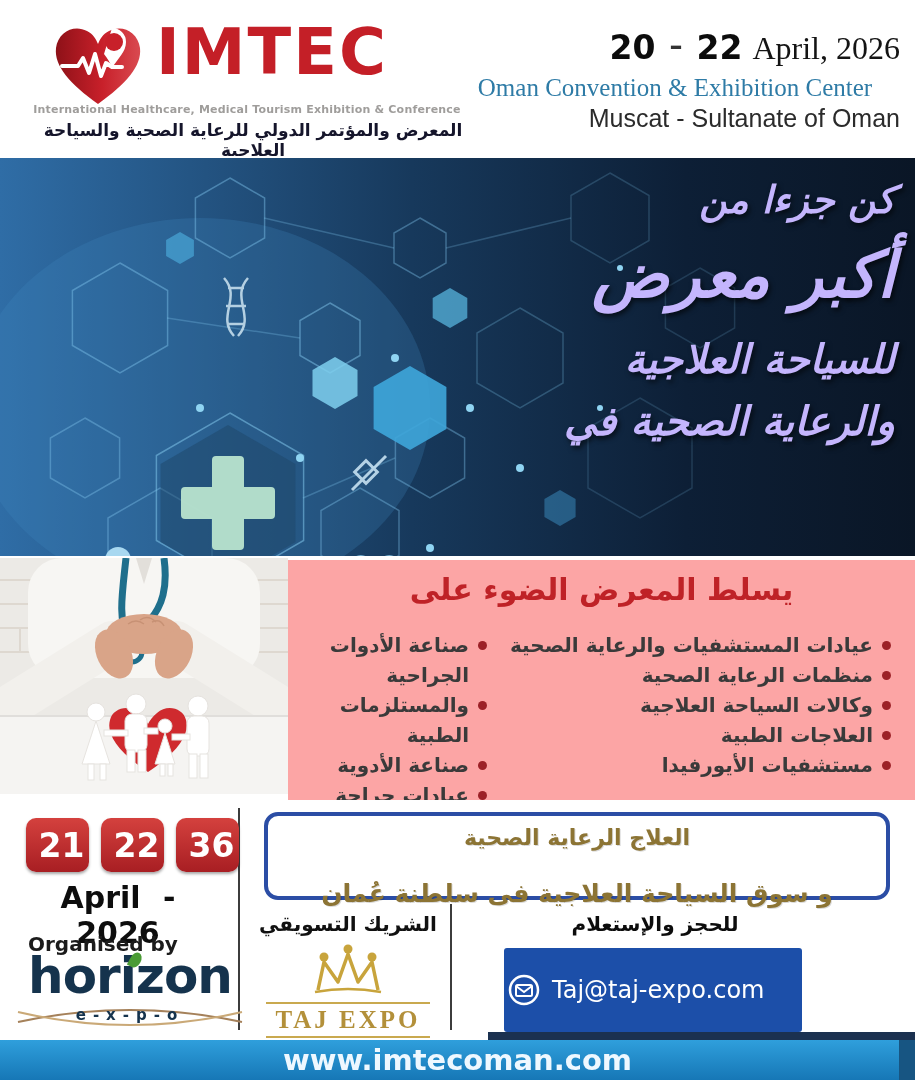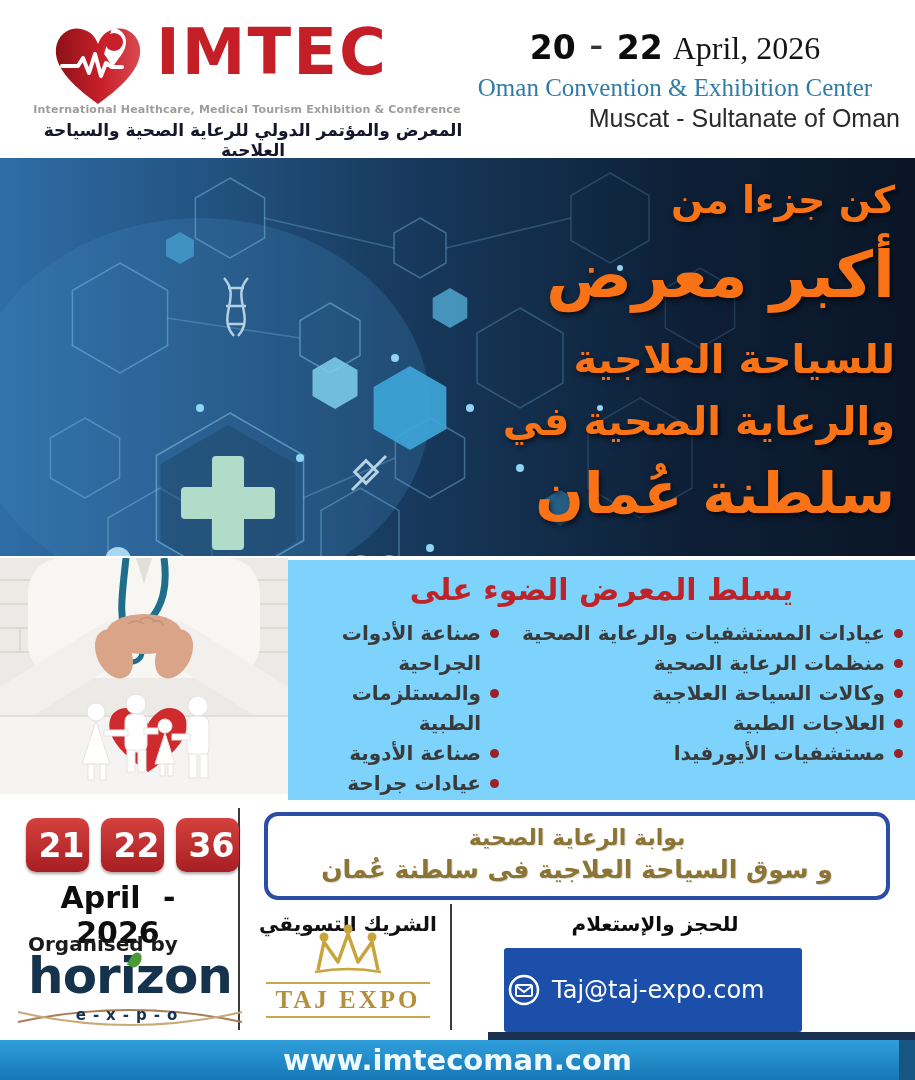--- a/index.html
+++ b/index.html
@@ -8,46 +8,46 @@
   .abs{position:absolute;}
 
   
   .header{left:0;top:0;width:915px;height:158px;background:#ffffff;}
   .logo-heart{left:50px;top:18px;width:96px;height:92px;}
   .logo-word{left:148px;top:20px;font-size:64px;font-weight:800;color:#c41f27;letter-spacing:2px;line-height:1;margin-left:8px;}
   .tagline-en{left:28px;top:103px;width:438px;text-align:center;font-size:11px;font-weight:600;
               color:#9f9d9b;letter-spacing:.2px;}
   .tagline-ar{left:24px;top:120px;width:458px;text-align:center;font-size:17px;font-weight:700;
               color:#15152b;direction:rtl;}
-  .dates-row{left:450px;top:28px;width:450px;text-align:center;color:#0c0c0c;white-space:nowrap;}
+  .dates-row{left:450px;top:28px;width:450px;text-align:right;color:#0c0c0c;white-space:nowrap;}
   .d-num{font-size:33px;font-weight:800;}
   .d-dash{font-size:26px;font-weight:700;color:#333;padding:0 14px;vertical-align:4px;}
   .d-rest{font-family:"Liberation Serif","DejaVu Serif",serif;font-size:32px;color:#141414;padding-left:10px;}
   .venue{left:450px;top:74px;width:450px;text-align:center;font-family:"Liberation Serif","DejaVu Serif",serif;
          font-size:25px;color:#2e7ba6;}
   .city{left:450px;top:104px;width:450px;text-align:right;font-size:25px;color:#2b2b2b;
         font-family:"Liberation Sans","DejaVu Sans",sans-serif;}
 
   
   .banner{left:0;top:158px;width:915px;height:398px;background:#102238;}
   .banner svg.bg{position:absolute;left:0;top:0;}
-  .b-line{position:absolute;right:20px;direction:rtl;color:#f97316;font-weight:700;white-space:nowrap;
-          text-shadow:2px 3px 5px rgba(0,0,0,.6);}
+  .b-line{position:absolute;right:20px;direction:rtl;color:#c4b5fd;font-weight:700;white-space:nowrap;
+          text-shadow:2px 3px 5px rgba(0,0,0,.6);font-style:italic;}
   .b1{top:20px;font-size:38px;}
   .b2{top:80px;font-size:64px;font-weight:800;}
   .b3{top:178px;font-size:40px;text-align:right;}
   .b4{top:240px;font-size:40px;}
   .b5{top:302px;font-size:57px;font-weight:800;}
 
   
   .photo{left:0;top:558px;width:288px;height:236px;}
-  .panel{left:288px;top:560px;width:627px;height:298px;background:#7dd3fc;}
+  .panel{left:288px;top:560px;width:627px;height:298px;background:#fca5a5;}
   .panel-title{position:absolute;left:0;top:12px;width:100%;text-align:center;direction:rtl;
                font-size:30px;font-weight:800;color:#bf2227;}
-  ul.hl{list-style:none;margin:0;padding:0;position:absolute;direction:rtl;text-align:right;
+  ul.hl{list-style:none;margin:12px;padding:0;position:absolute;direction:rtl;text-align:right;
         font-size:20px;font-weight:700;color:#3a3a3a;line-height:30px;}
   ul.hl li{position:relative;padding-right:20px;}
   ul.hl li::before{content:"";position:absolute;right:2px;top:11px;width:9px;height:9px;
                    border-radius:50%;background:#9c2127;}
   .hl-right{right:10px;top:58px;width:402px;}
   .hl-left{right:414px;top:58px;width:212px;}
 
   
   .bottom{left:0;top:800px;width:915px;height:240px;background:#ffffff;}
   .vdiv{position:absolute;width:2px;background:#3c3c3c;}
@@ -57,35 +57,35 @@
   .cal-row{position:absolute;left:26px;top:18px;display:flex;gap:12px;}
   .cal-tile{width:55px;height:54px;border-radius:10px;background:linear-gradient(#d4413e,#a81e23);
             color:#fff;font-size:33px;font-weight:800;display:flex;align-items:center;justify-content:center;
             box-shadow:0 2px 3px rgba(0,0,0,.35);padding-left:8px;}
   .cal-month{position:absolute;left:12px;top:80px;width:212px;text-align:center;font-size:30px;
              font-weight:800;color:#0d0d0d;word-spacing:12px;}
 
   .gateway{position:absolute;left:264px;top:12px;width:618px;height:80px;border:4px solid #2b4da5;
            border-radius:14px;background:#fff;text-align:center;direction:rtl;color:#8c7434;}
   .gw1{margin-top:7px;font-size:22px;font-weight:800;line-height:30px;text-shadow:1px 1px 0 rgba(0,0,0,.15);}
-  .gw2{font-size:25px;font-weight:800;line-height:34px;text-shadow:1px 1px 0 rgba(0,0,0,.15);}
+  .gw2{font-size:25px;font-weight:800;line-height:34px;text-shadow:1px 1px 0 rgba(0,0,0,.15);margin-top:24px;}
 
   .organised{position:absolute;left:28px;top:132px;font-size:20px;font-weight:800;color:#1b1b1b;}
   .horizon-wrap{position:absolute;left:14px;top:150px;width:232px;height:84px;}
   .horizon-text{position:absolute;left:0;top:0;width:100%;text-align:center;font-size:50px;font-weight:800;
                 color:#15334d;letter-spacing:-1px;line-height:1.05;}
   .leaf{position:absolute;left:116px;top:2px;width:11px;height:16px;background:#4a9b35;
         border-radius:60% 60% 60% 0;transform:rotate(28deg);}
   .horizon-sub{position:absolute;left:0;top:56px;width:100%;text-align:center;font-size:15px;
                font-weight:700;color:#15334d;letter-spacing:7px;}
   .horizon-arcs{position:absolute;left:0;top:46px;}
 
   .mk-label{position:absolute;left:246px;top:112px;width:204px;text-align:center;direction:rtl;
             font-size:20px;font-weight:800;color:#111;}
-  .taj{position:absolute;left:252px;top:124px;width:192px;text-align:center;}
+  .taj{position:absolute;left:252px;top:144px;width:192px;text-align:center;}
   .taj-name{font-family:"Liberation Serif","DejaVu Serif",serif;font-size:25px;font-weight:700;
             color:#b3903a;letter-spacing:3px;}
   .taj-rule{height:2px;background:#c9a94f;margin:2px 14px;}
 
   .bk-label{position:absolute;left:506px;top:112px;width:298px;text-align:center;direction:rtl;
             font-size:20px;font-weight:800;color:#0c0c0c;}
   .contact-box{position:absolute;left:504px;top:148px;width:298px;height:84px;background:#1c4fa9;
                border-radius:3px;display:flex;flex-direction:column;justify-content:center;gap:4px;
                padding-left:4px;box-sizing:border-box;}
   .c-row{display:flex;align-items:center;gap:12px;color:#fff;cursor:pointer;}
@@ -206,21 +206,20 @@
       </g>
       <g stroke="#cfe9f8" stroke-width="3" opacity=".85">
         <line x1="352" y1="332" x2="386" y2="298"></line>
         <rect x="358" y="306" width="16" height="16" fill="none" transform="rotate(-45 366 314)"></rect>
       </g>
     </svg>
     <div class="b-line b1">كن جزءا من</div>
     <div class="b-line b2">أكبر معرض</div>
     <div class="b-line b3">للسياحة العلاجية</div>
     <div class="b-line b4">والرعاية الصحية في</div>
-    <div class="b-line b5">سلطنة عُمان</div>
   </div>
 
   <svg class="abs photo" viewBox="0 0 288 236" width="288" height="236">
     <rect width="288" height="236" fill="#eceae6"></rect>
     <g stroke="#ded8d0" stroke-width="2">
       <line x1="0" y1="22" x2="288" y2="22"></line>
         <line x1="0" y1="46" x2="288" y2="46"></line>
       <line x1="0" y1="70" x2="288" y2="70"></line>
         <line x1="0" y1="94" x2="288" y2="94"></line>
       <line x1="40" y1="22" x2="40" y2="46"></line>
@@ -294,21 +293,21 @@
     <div class="vdiv vdiv2"></div>
 
     <div class="cal-row">
       <div class="cal-tile">21</div>
       <div class="cal-tile">22</div>
       <div class="cal-tile">36</div>
     </div>
     <div class="cal-month">April - 2026</div>
 
     <div class="gateway">
-      <div class="gw1">بوابة الرعاية الصحية</div>
+      <div class="gw1">العلاج الرعاية الصحية</div>
       <div class="gw2">و سوق السياحة العلاجية فى سلطنة عُمان</div>
     </div>
 
     <div class="organised">Organised by</div>
     <div class="horizon-wrap">
       <div class="horizon-text">horizon</div>
       <div class="leaf"></div>
       <svg class="horizon-arcs" width="232" height="40" viewBox="0 0 232 40">
         <path d="M4 26 Q116 2 228 26" fill="none" stroke="#a5815a" stroke-width="2"></path>
         <path d="M4 16 Q116 42 228 16" fill="none" stroke="#caa977" stroke-width="2"></path>

